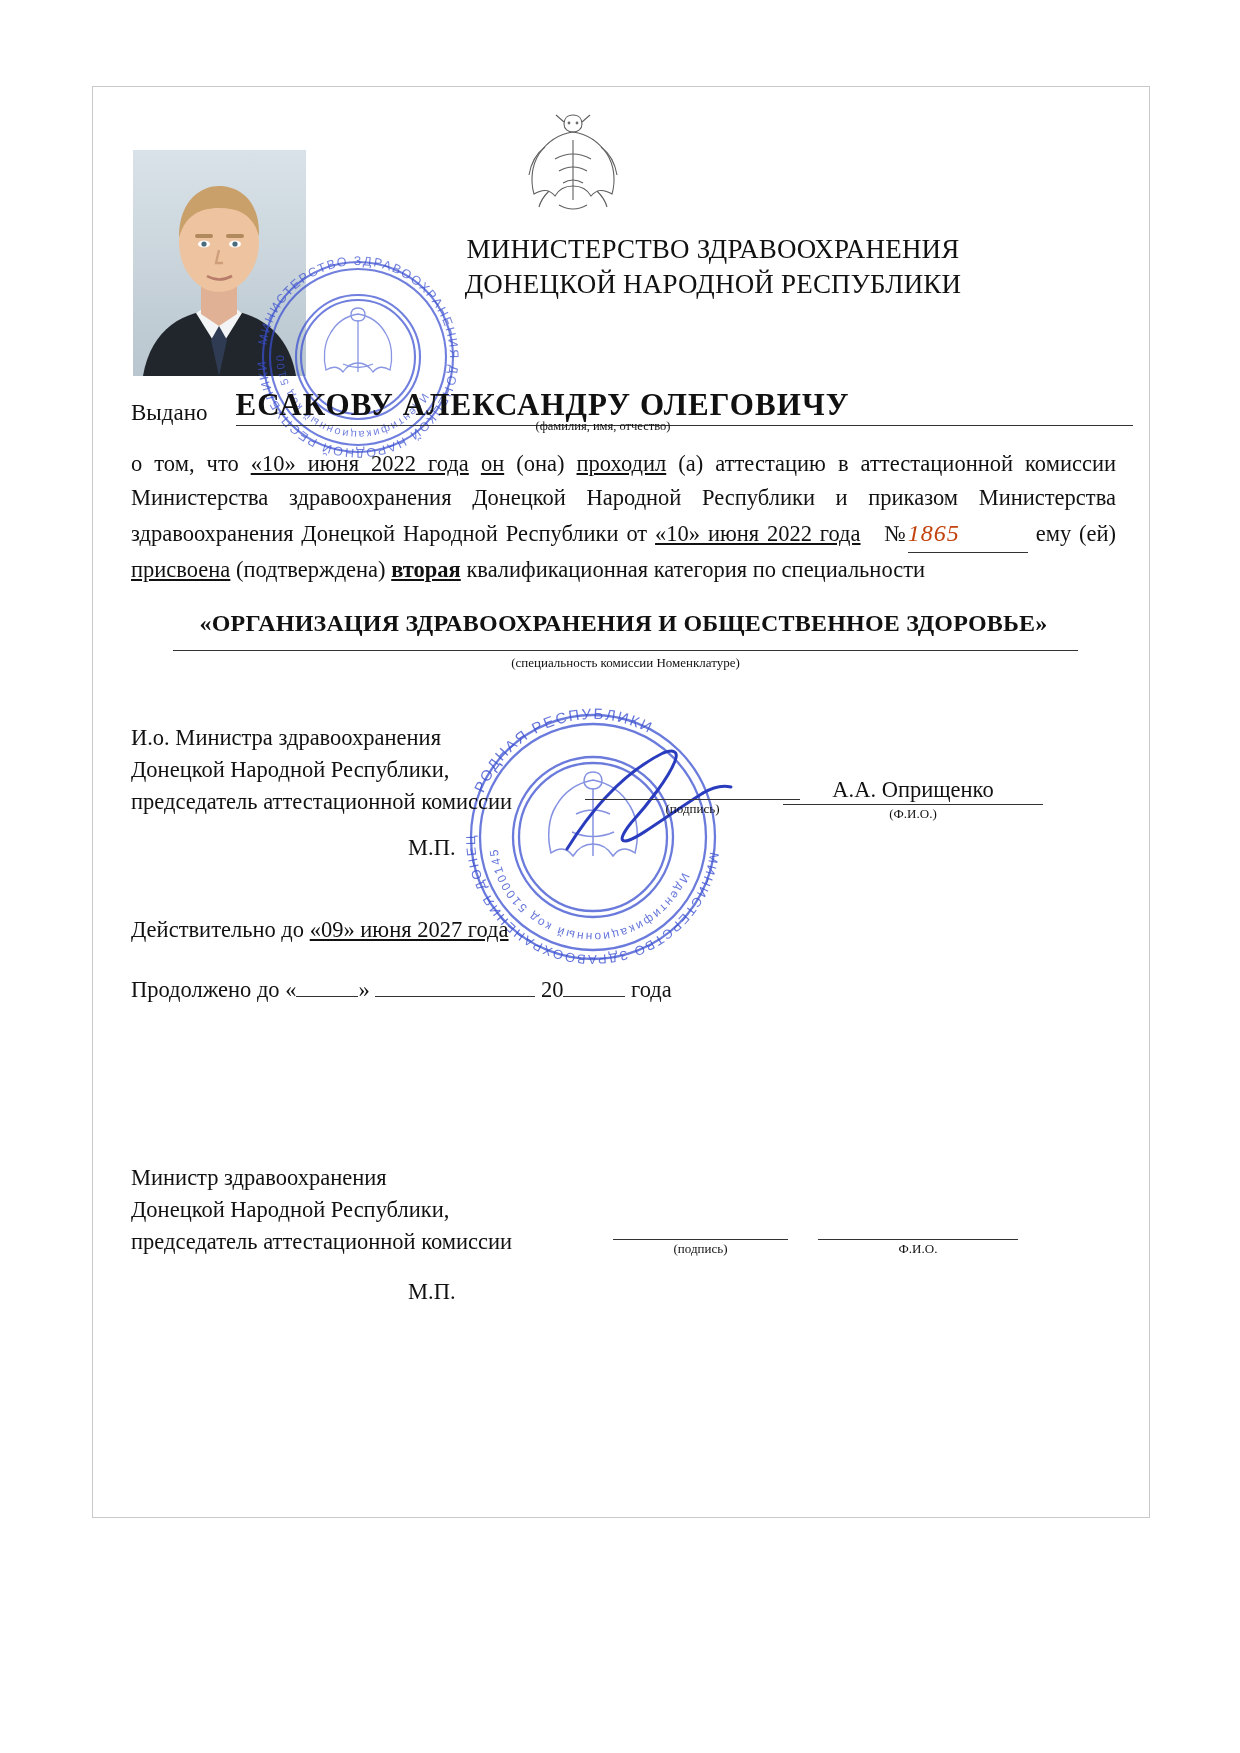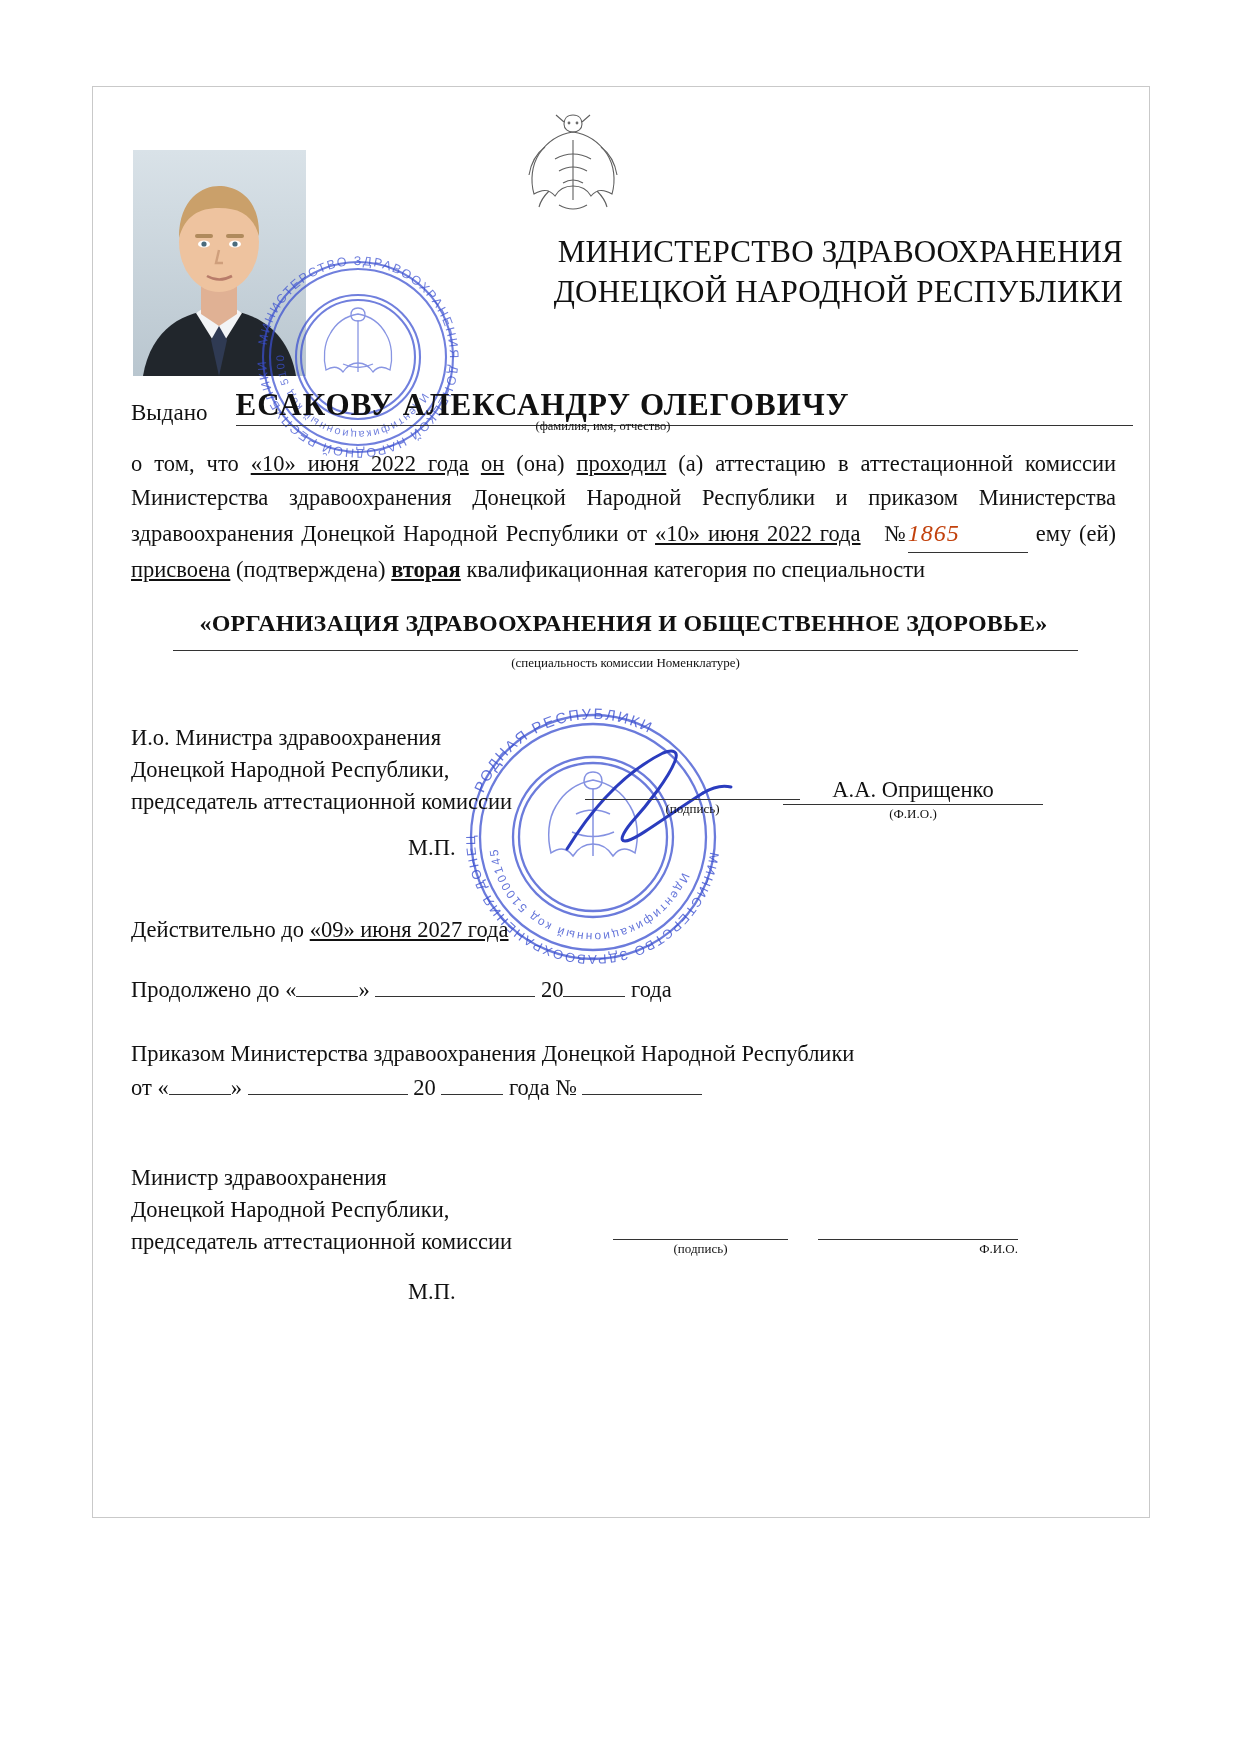--- a/index.html
+++ b/index.html
@@ -46,22 +46,22 @@
     width: 120px;
     height: 110px;
     opacity: .88;
   }
 
   .ministry {
     position: absolute;
     left: 210px;
     top: 145px;
     width: 820px;
-    text-align: right;
-    font-size: 31px;
+    text-align: center;
+    font-size: 27px;
     line-height: 1.28;
     letter-spacing: .2px;
   }
 
   .udost {
     position: absolute;
     left: 210px;
     top: 232px;
     width: 820px;
     text-align: center;
@@ -270,21 +270,21 @@
     left: 725px;
     top: 1152px;
     width: 200px;
     border-bottom: 1.6px solid #333;
   }
   .sig2-cap-b {
     position: absolute;
     left: 725px;
     top: 1154px;
     width: 200px;
-    text-align: right;
+    text-align: center;
     font-size: 13px;
   }
   .mp2 {
     position: absolute;
     left: 315px;
     top: 1192px;
     font-size: 22.5px;
   }
 
   
@@ -455,26 +455,20 @@
   <div class="mp1">М.П.</div>
 
   <div class="valid">
     <span>Действительно до </span><span class="u">«09» июня 2027 года</span>
   </div>
 
   <div class="prolonged">
     <span>Продолжено до «</span><span class="blank-md"></span><span>» </span><span class="blank-lg"></span><span> 20</span><span class="blank-md"></span><span> года</span>
   </div>
 
-  <div class="order">
-    <div>Приказом Министерства здравоохранения Донецкой Народной Республики</div>
-    <div>
-      <span>от «</span><span class="blank-md"></span><span>» </span><span class="blank-lg"></span><span> 20 </span><span class="blank-md"></span><span> года № </span><span class="blank-xl"></span>
-    </div>
-  </div>
 
   <div class="sig2">
     <div>Министр здравоохранения</div>
     <div>Донецкой Народной Республики,</div>
     <div>председатель аттестационной комиссии</div>
   </div>
   <div class="sig2-rule-a"></div>
   <div class="sig2-cap-a">(подпись)</div>
   <div class="sig2-rule-b"></div>
   <div class="sig2-cap-b">Ф.И.О.</div>

